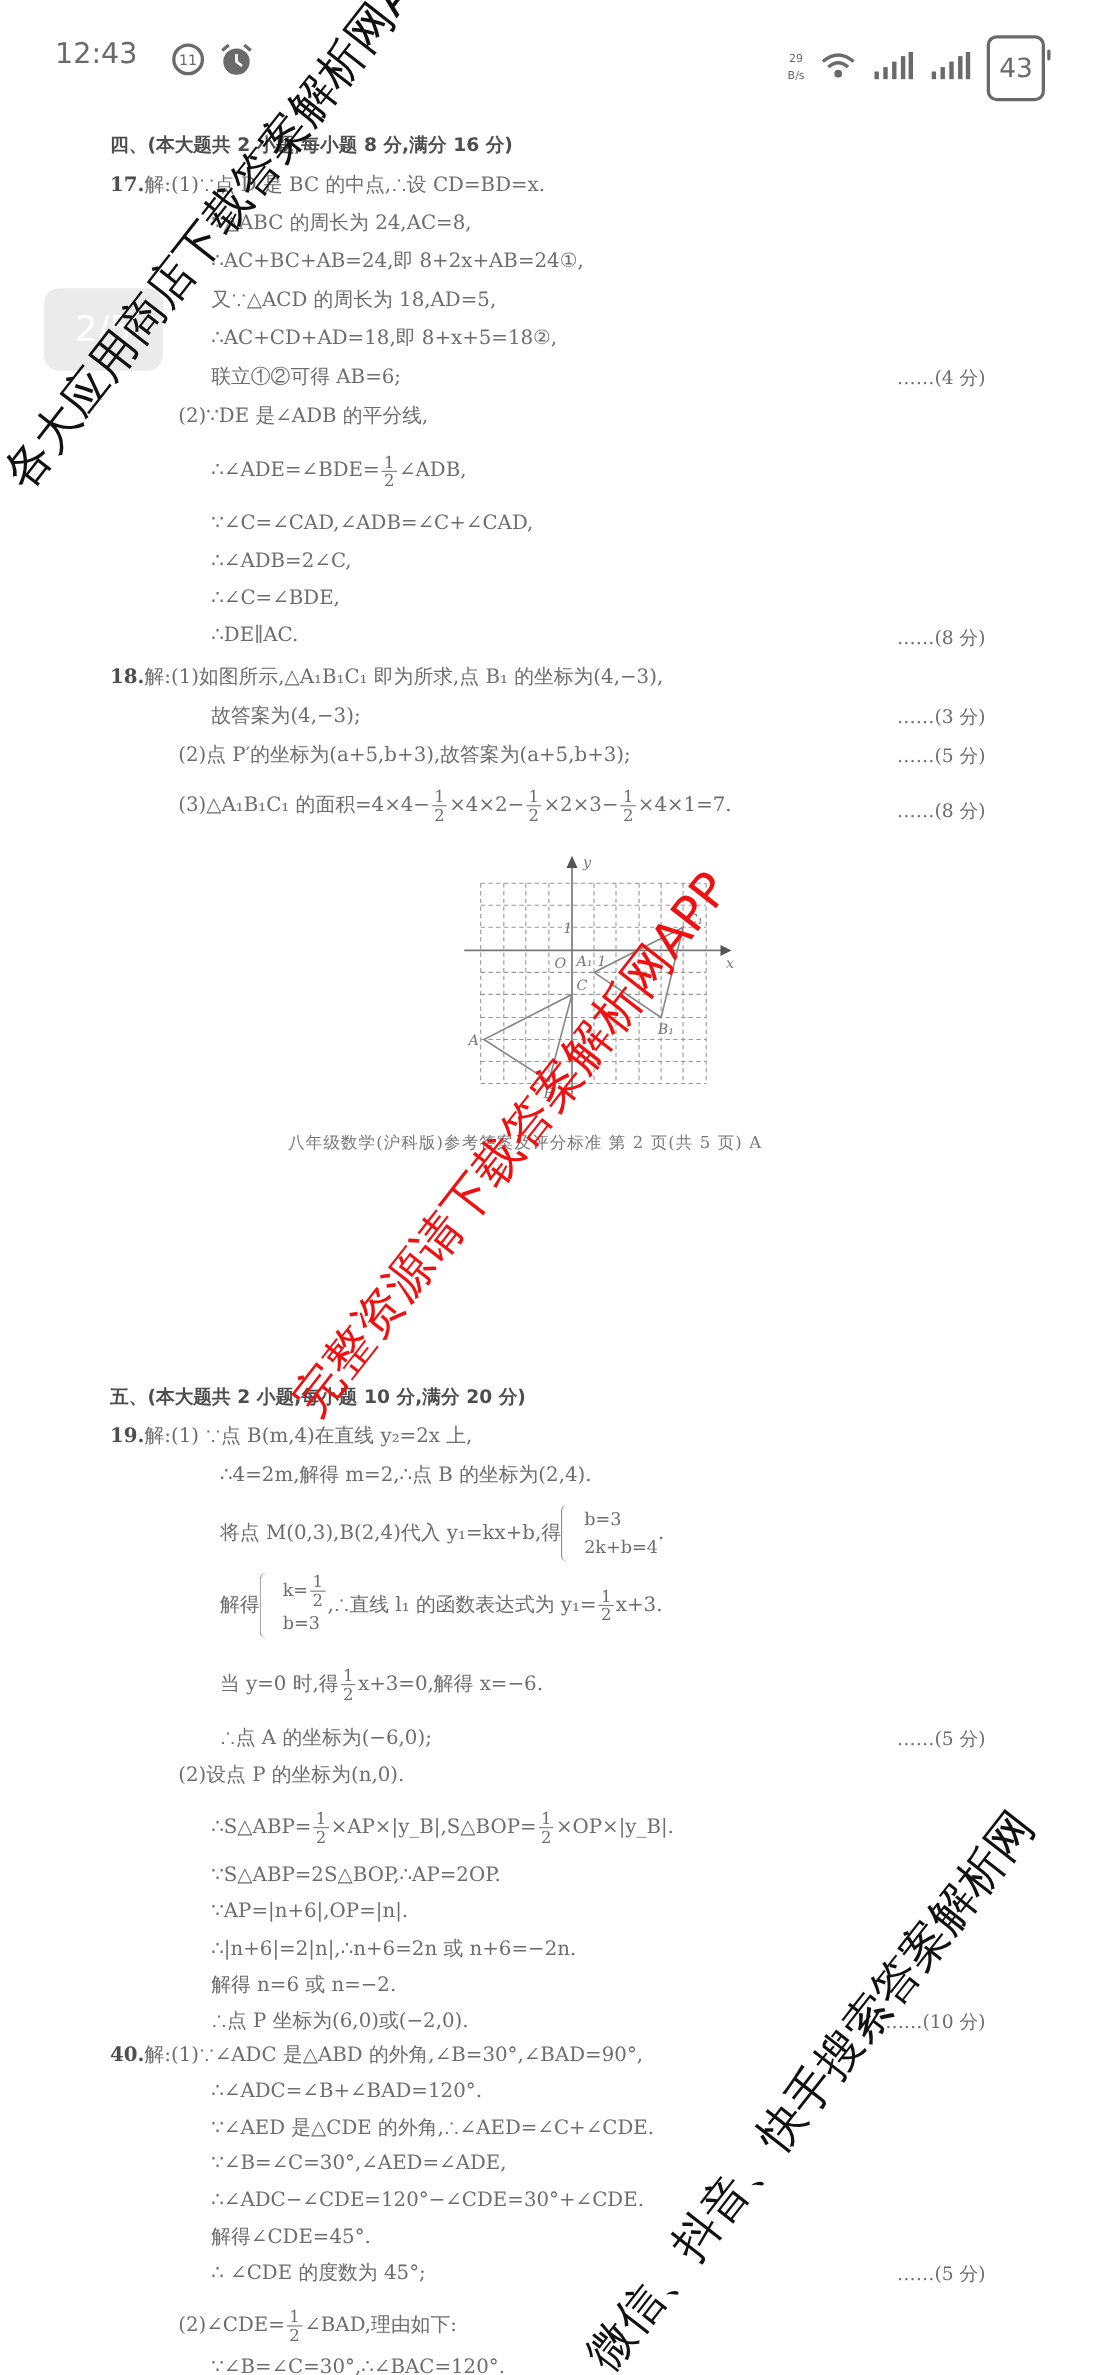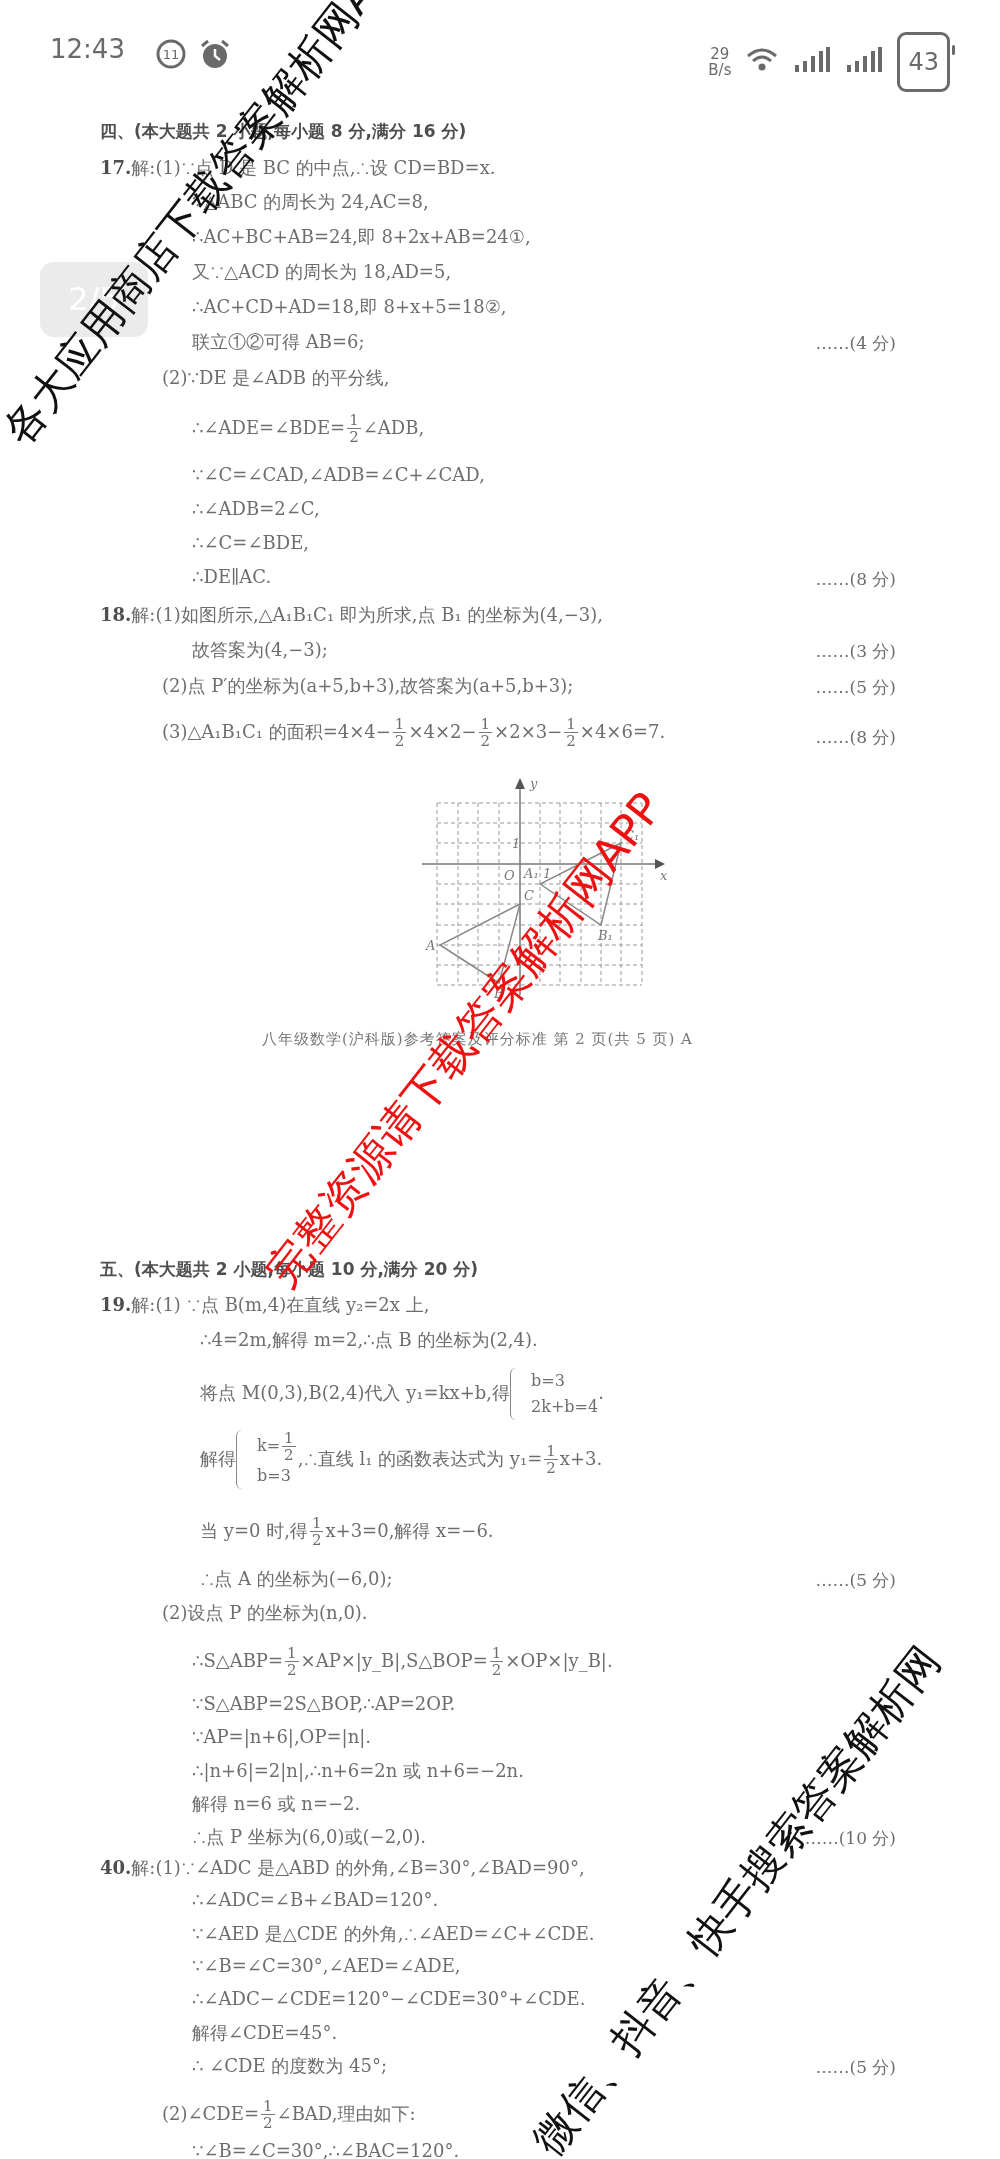--- a/index.html
+++ b/index.html
@@ -9,21 +9,21 @@
     font-family: "DejaVu Serif", "Liberation Serif", serif;
     color: #6b6b6b;
   }
   .statusbar {
     position: absolute; left: 0; top: 0; width: 1000px; height: 110px;
     font-family: "DejaVu Sans", "Liberation Sans", sans-serif; color: #6a6a6a;
   }
   .sb-time { position: absolute; left: 50px; top: 34px; font-size: 26px; letter-spacing: 0px; text-align: center; }
   .sb-icon { position: absolute; top: 38px; }
   .sb-right { position: absolute; right: 50px; top: 32px; display: flex; align-items: center; gap: 14px; }
-  .netspeed { font-size: 15px; line-height: 16px; text-align: center; }
+  .netspeed { font-size: 10px; line-height: 16px; text-align: center; }
   .battery { border: 3px solid #6a6a6a; border-radius: 9px; padding: 12px 8px; font-size: 24px; height: 30px; line-height: 30px; position: relative; }
   .battery:after { content: ""; position: absolute; right: -8px; top: 10px; width: 3px; height: 10px; background: #6a6a6a; border-radius: 2px; }
   .page-badge {
     position: absolute; left: 40px; top: 262px; width: 108px; height: 75px;
     background: #ebebeb; border-radius: 14px; color: #ffffff;
     font-family: "DejaVu Sans", sans-serif; font-size: 32px; line-height: 75px; text-align: center;
   }
   .doc { position: absolute; left: 0; top: 0; width: 1000px; }
   .line { position: absolute; white-space: nowrap; font-size: 18px; color: #6d6d6d; }
   .line.bold { font-weight: bold; color: #4e4e4e; font-family: "DejaVu Sans", sans-serif; font-size: 17px; }
@@ -117,21 +117,21 @@
   <div class="score" style="top:568px">……(8 分)</div>
 
   <div class="line" style="left:100px;top:603px">
     <span class="qnum">18.</span><span>解:(1)如图所示,△A₁B₁C₁ 即为所求,点 B₁ 的坐标为(4,−3),</span>
   </div>
   <div class="line" style="left:192px;top:638px">故答案为(4,−3);</div>
   <div class="score" style="top:640px">……(3 分)</div>
   <div class="line" style="left:162px;top:674px">(2)点 P′的坐标为(a+5,b+3),故答案为(a+5,b+3);</div>
   <div class="score" style="top:676px">……(5 分)</div>
   <div class="line" style="left:162px;top:716px">
-    <span>(3)△A₁B₁C₁ 的面积=4×4−</span><span class="frac"><span class="num">1</span><span>2</span></span><span>×4×2−</span><span class="frac"><span class="num">1</span><span>2</span></span><span>×2×3−</span><span class="frac"><span class="num">1</span><span>2</span></span><span>×4×6=7.</span>
+    <span>(3)△A₁B₁C₁ 的面积=4×4−</span><span class="frac"><span class="num">1</span><span>2</span></span><span>×4×2−</span><span class="frac"><span class="num">1</span><span>2</span></span><span>×2×3−</span><span class="frac"><span class="num">1</span><span>2</span></span><span>×4×1=7.</span>
   </div>
   <div class="score" style="top:726px">……(8 分)</div>
 
   <div class="figure">
     <svg width="300" height="230" viewBox="0 0 300 230">
       <g stroke="#999" stroke-width="1" stroke-dasharray="4,3">
         <line x1="37" y1="33" x2="242" y2="33"></line>
           <line x1="37" y1="53" x2="242" y2="53"></line>
           <line x1="37" y1="73" x2="242" y2="73"></line>
         <line x1="37" y1="114" x2="242" y2="114"></line>

